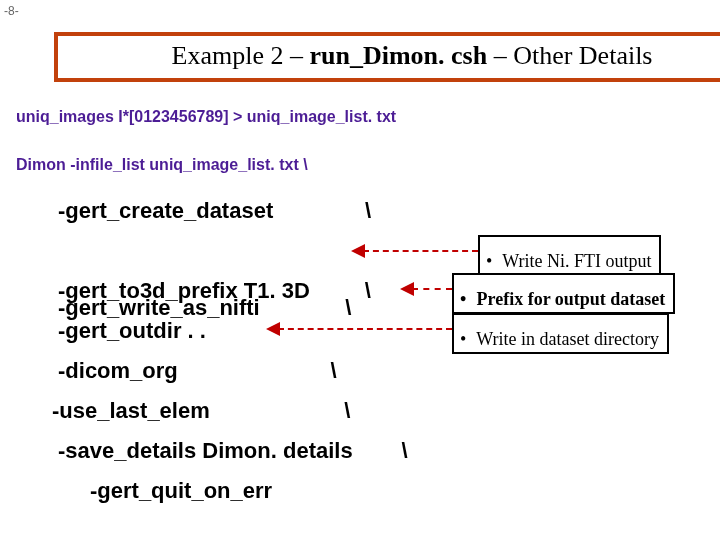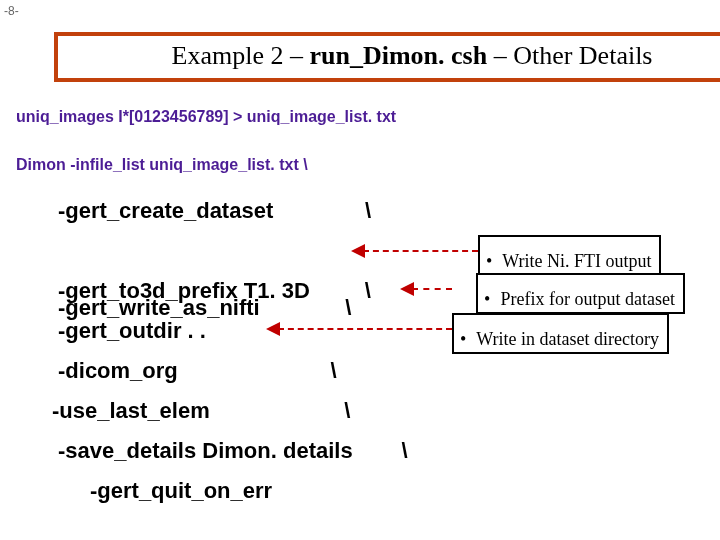--- a/index.html
+++ b/index.html
@@ -104,21 +104,21 @@
 
 <div class="arrow-head-left" style="top:244px; left:351px;"></div>
 <div class="arrow-dash" style="top:250px; left:363px; width:115px;"></div>
 <div class="callout" style="top:235px; left:478px;">
   <span class="bullet">•</span>
   <span>Write Ni. FTI output</span>
 </div>
 
 <div class="arrow-head-left" style="top:282px; left:400px;"></div>
 <div class="arrow-dash" style="top:288px; left:412px; width:40px;"></div>
-<div class="callout" style="top:273px; left:476px;">
+<div class="callout" style="top:273px; left:452px;font-weight:bold;">
   <span class="bullet">•</span>
   <span>Prefix for output dataset</span>
 </div>
 
 <div class="arrow-head-left" style="top:322px; left:266px;"></div>
 <div class="arrow-dash" style="top:328px; left:278px; width:174px;"></div>
 <div class="callout" style="top:313px; left:452px;">
   <span class="bullet">•</span>
   <span>Write in dataset directory</span>
 </div>

